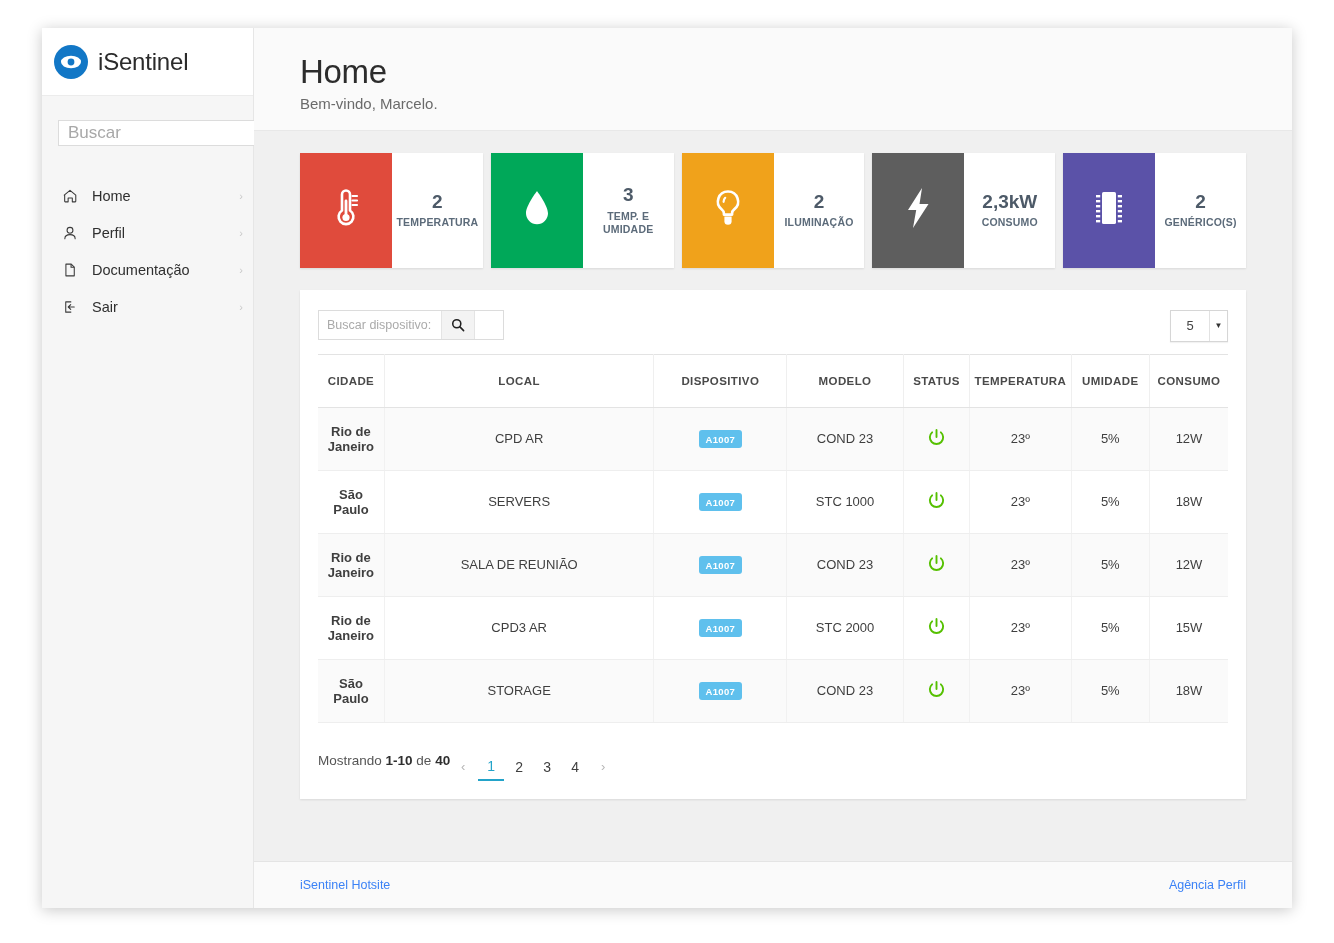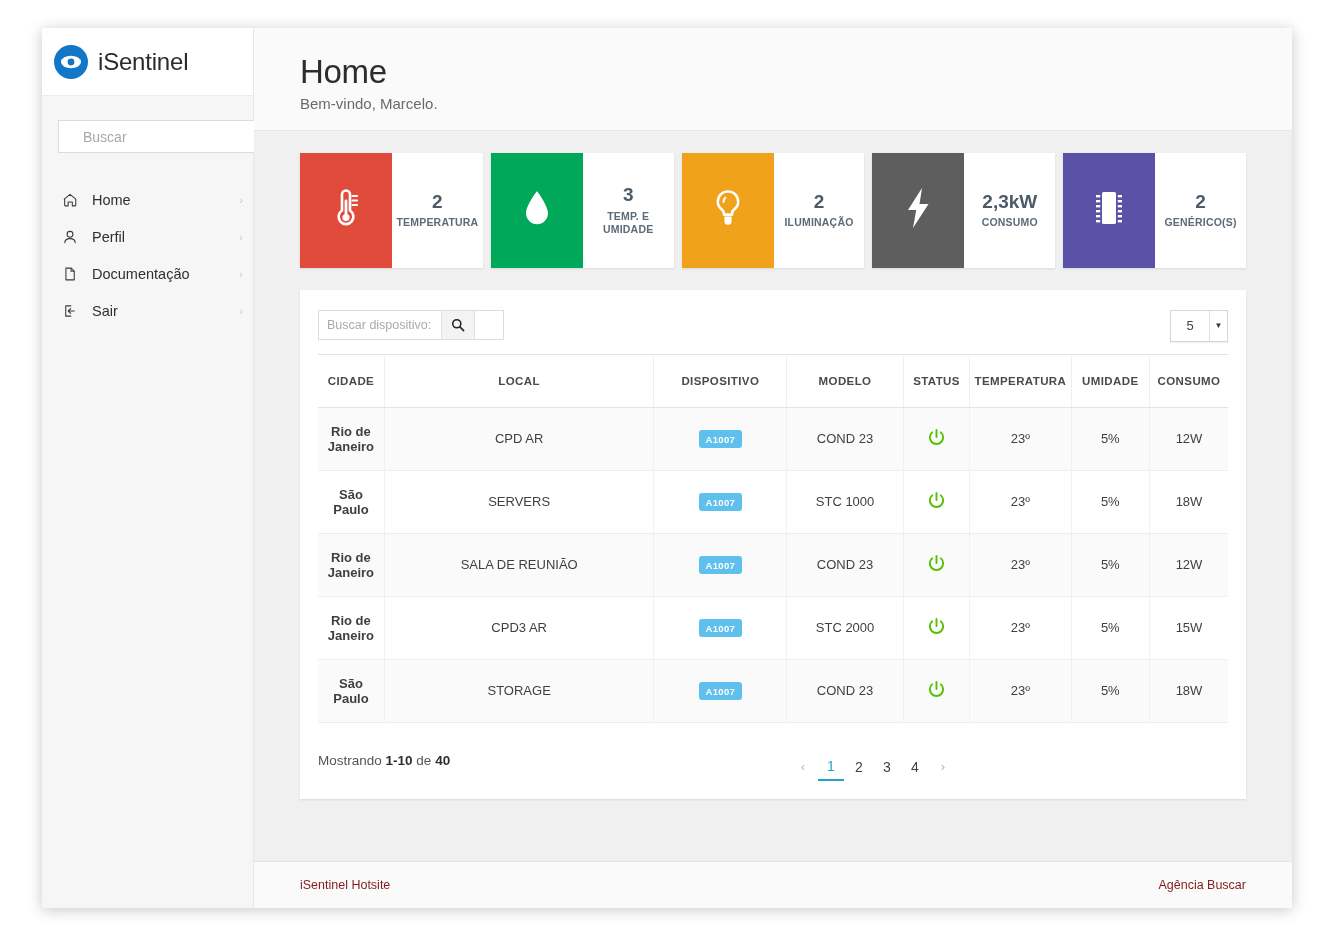--- a/index.html
+++ b/index.html
@@ -49,26 +49,26 @@
     color: #2b2b2b;
     font-weight: 400;
     letter-spacing: -0.2px;
   }
   .side-search {
     display: flex;
     margin: 24px 16px 0 16px;
   }
   .side-search input {
     flex: 1;
-    height: 33px;
+    height: 26px;
     border: 1px solid #dcdcdc;
     border-right: none;
     background: #ffffff;
-    padding: 0 24px;
-    font-size: 14px;
+    padding: 0 9px;
+    font-size: 17px;
     color: #555;
     font-family: "Liberation Sans", sans-serif;
     outline: none;
   }
   .side-search input::placeholder { color: #a8a8a8; }
   .side-search-btn {
     width: 32px; height: 29px;
     border: 1px solid #dcdcdc;
     background: #fafafa;
     display: flex; align-items: center; justify-content: center;
@@ -284,21 +284,20 @@
     font-weight: bold;
     padding: 4px 7px 3px 7px;
     border-radius: 3px;
     letter-spacing: 0.3px;
   }
   .power-icon { color: #55c000; display: inline-flex; }
 
   .panel-footer {
     display: flex;
     align-items: center;
-    justify-content: space-between;
     padding-top: 18px;
   }
   .showing {
     font-size: 13.5px;
     color: #555;
   }
   .showing b { color: #2f2f2f; }
   .pagination {
     display: flex;
     align-items: center;
@@ -328,21 +327,21 @@
     display: flex;
     align-items: center;
     justify-content: space-between;
     padding: 16px 46px;
     border-top: 1px solid #e4e4e4;
     background: #fafafa;
     flex-shrink: 0;
   }
   .footer-link {
     font-size: 12.5px;
-    color: #7f1d1d;
+    color: #3b82f6;
     text-decoration: none;
     cursor: pointer;
   }
 </style>
 </head>
 <body>
 
 <div class="app-window">
 
   <aside class="sidebar">
@@ -638,16 +637,16 @@
             <span class="page-link">4</span>
             <span class="page-link arrow">›</span>
           </div>
         </div>
 
       </section>
     </div>
 
     <footer class="app-footer">
       <span class="footer-link">iSentinel Hotsite</span>
-      <span class="footer-link">Agência Buscar</span>
+      <span class="footer-link">Agência Perfil</span>
     </footer>
   </main>
 </div>
 
 </body></html>

